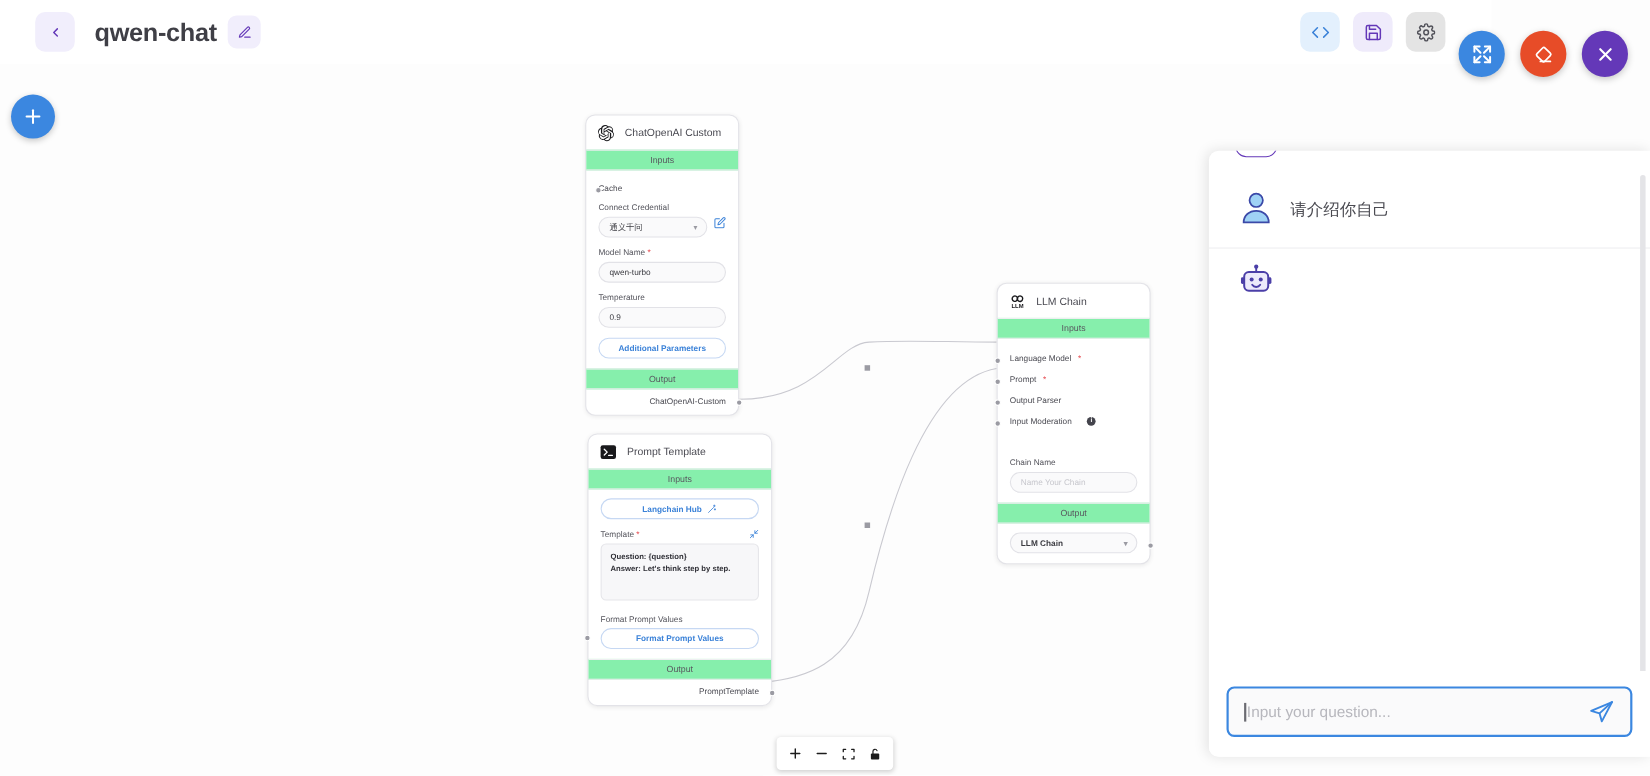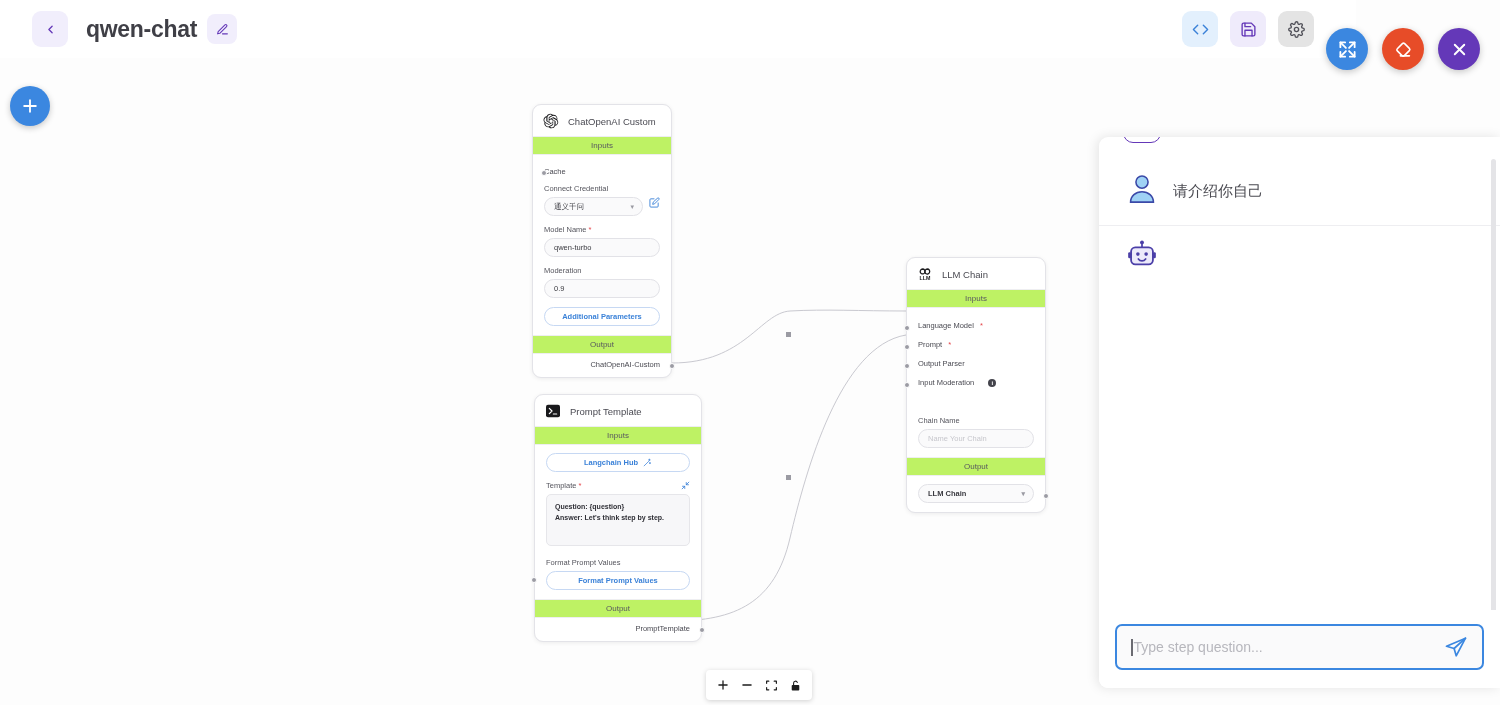--- a/index.html
+++ b/index.html
@@ -59,21 +59,21 @@
     border-radius: 9px; box-shadow: 0 1px 4px rgba(0,0,0,.07);
     font-size: 8px; color: #3a3a40; z-index: 10;
   }
   .node-header {
     display: flex; align-items: center; gap: 9px;
     padding: 8px 10px 7px 10px;
   }
   .node-title { font-size: 9.5px; color: #4a4a52; }
   .node-icon { width: 16px; height: 16px; flex: 0 0 16px; display: block; }
   .section-bar {
-    background: #bef264; text-align: center; font-size: 8px; color: #58585f;
+    background: #86efac; text-align: center; font-size: 8px; color: #58585f;
     padding: 4px 0; border-top: 1px solid #eeeef1; border-bottom: 1px solid #eeeef1;
   }
   .node-body { padding: 8px 11px 9px 11px; }
   .field-label { font-size: 7.5px; color: #55555d; margin-bottom: 4px; }
   .req { color: #e5484d; }
   .field-input {
     width: 100%; height: 19px; border: 1px solid #e2e2e7; border-radius: 12px;
     background: #fafafb; font-size: 7.5px; color: #3a3a40;
     display: flex; align-items: center; padding: 0 9px;
   }
@@ -264,21 +264,21 @@
         </div>
 
         <div style="margin-bottom:9px;">
           <div class="field-label">
             <span>Model Name</span><span class="req">&nbsp;*</span>
           </div>
           <div class="field-input">qwen-turbo</div>
         </div>
 
         <div style="margin-bottom:9px;">
-          <div class="field-label">Moderation</div>
+          <div class="field-label">Temperature</div>
           <div class="field-input">0.9</div>
         </div>
 
         <div class="ghost-btn">Additional Parameters</div>
       </div>
 
       <div class="section-bar">Output</div>
       <div style="position:relative;">
         <div class="out-name">ChatOpenAI-Custom</div>
         <div class="port right" style="top:9px;"></div>
@@ -469,21 +469,21 @@
           <rect x="21" y="10" width="2.4" height="5" rx="1.1" fill="#4b3fa8"></rect>
         </svg>
       </div>
 
       <div class="chat-scrollbar"></div>
     </div>
 
     <div class="chat-input-wrap">
       <div class="chat-input">
         <div class="caret-bar"></div>
-        <span class="chat-placeholder">Type step question...</span>
+        <span class="chat-placeholder">Input your question...</span>
         <svg class="send-icon" width="24" height="24" viewBox="0 0 24 24" fill="none" stroke="#3b87e0" stroke-width="1.7" stroke-linecap="round" stroke-linejoin="round">
           <path d="M21.5 3.2 2.5 11.3l7.6 2.2 2.1 7.3Z"></path>
           <line x1="21.5" y1="3.2" x2="10.1" y2="13.5"></line>
         </svg>
       </div>
     </div>
   </div>
 
 </div>
 

